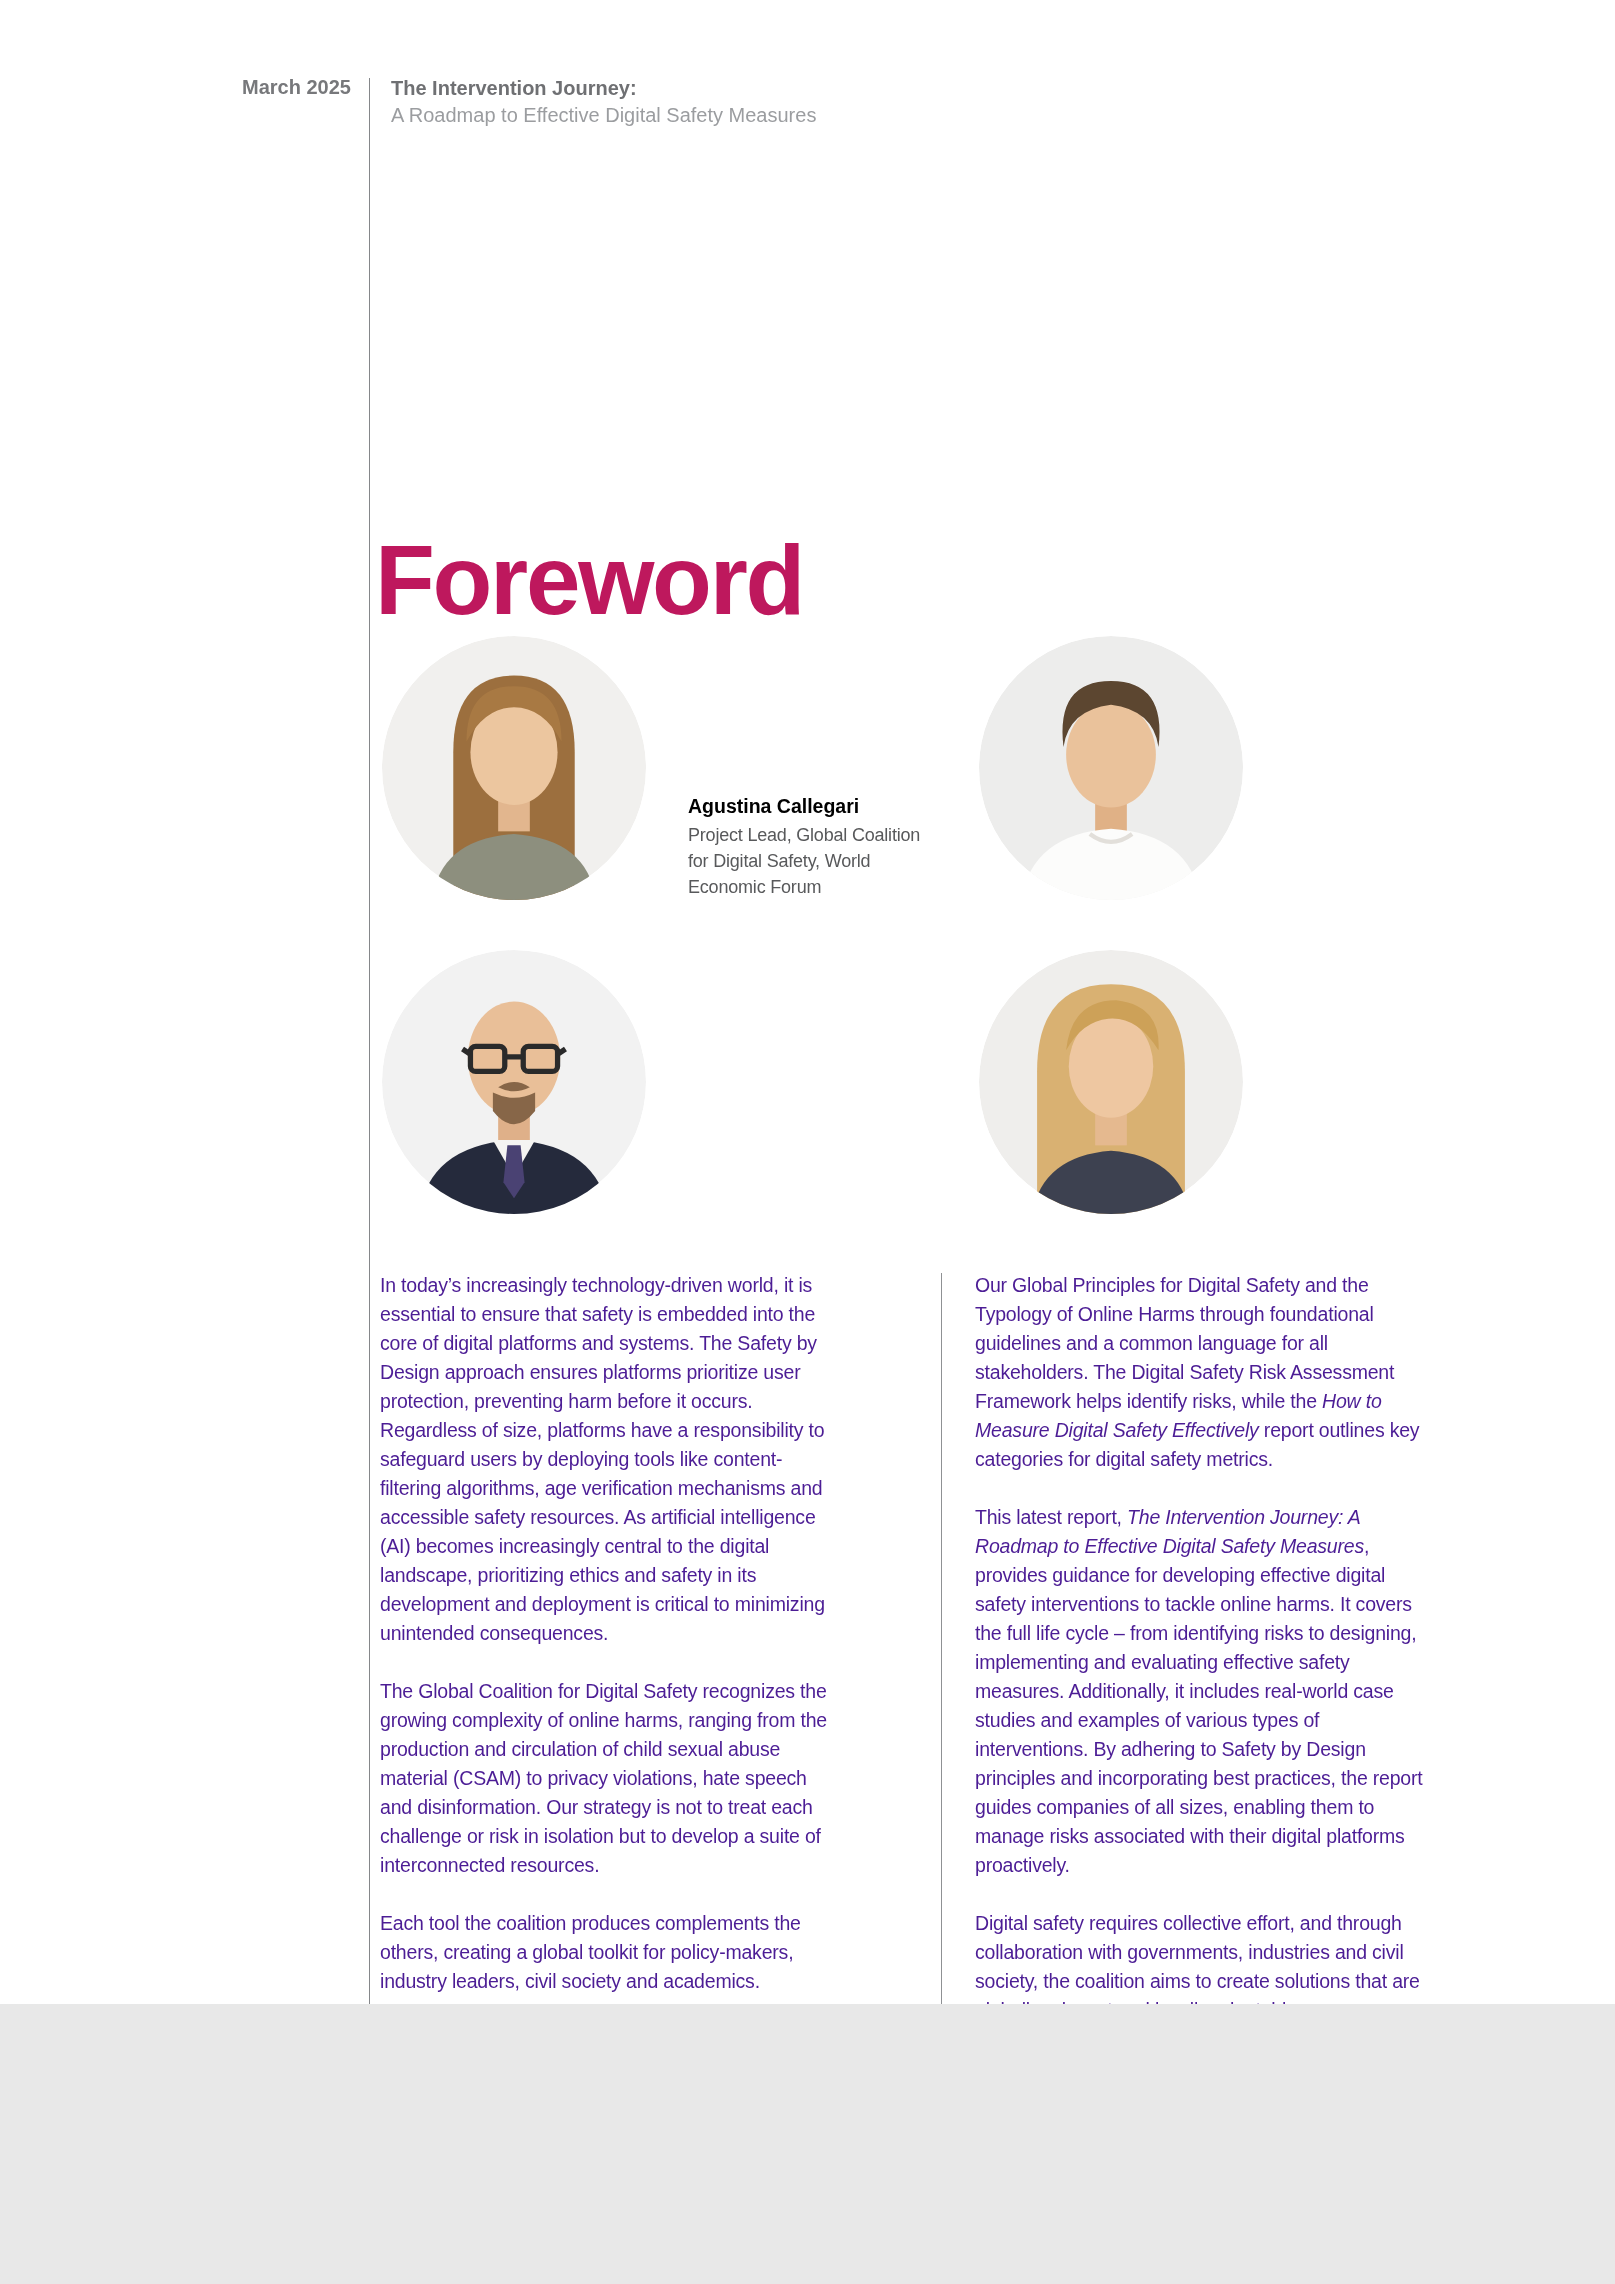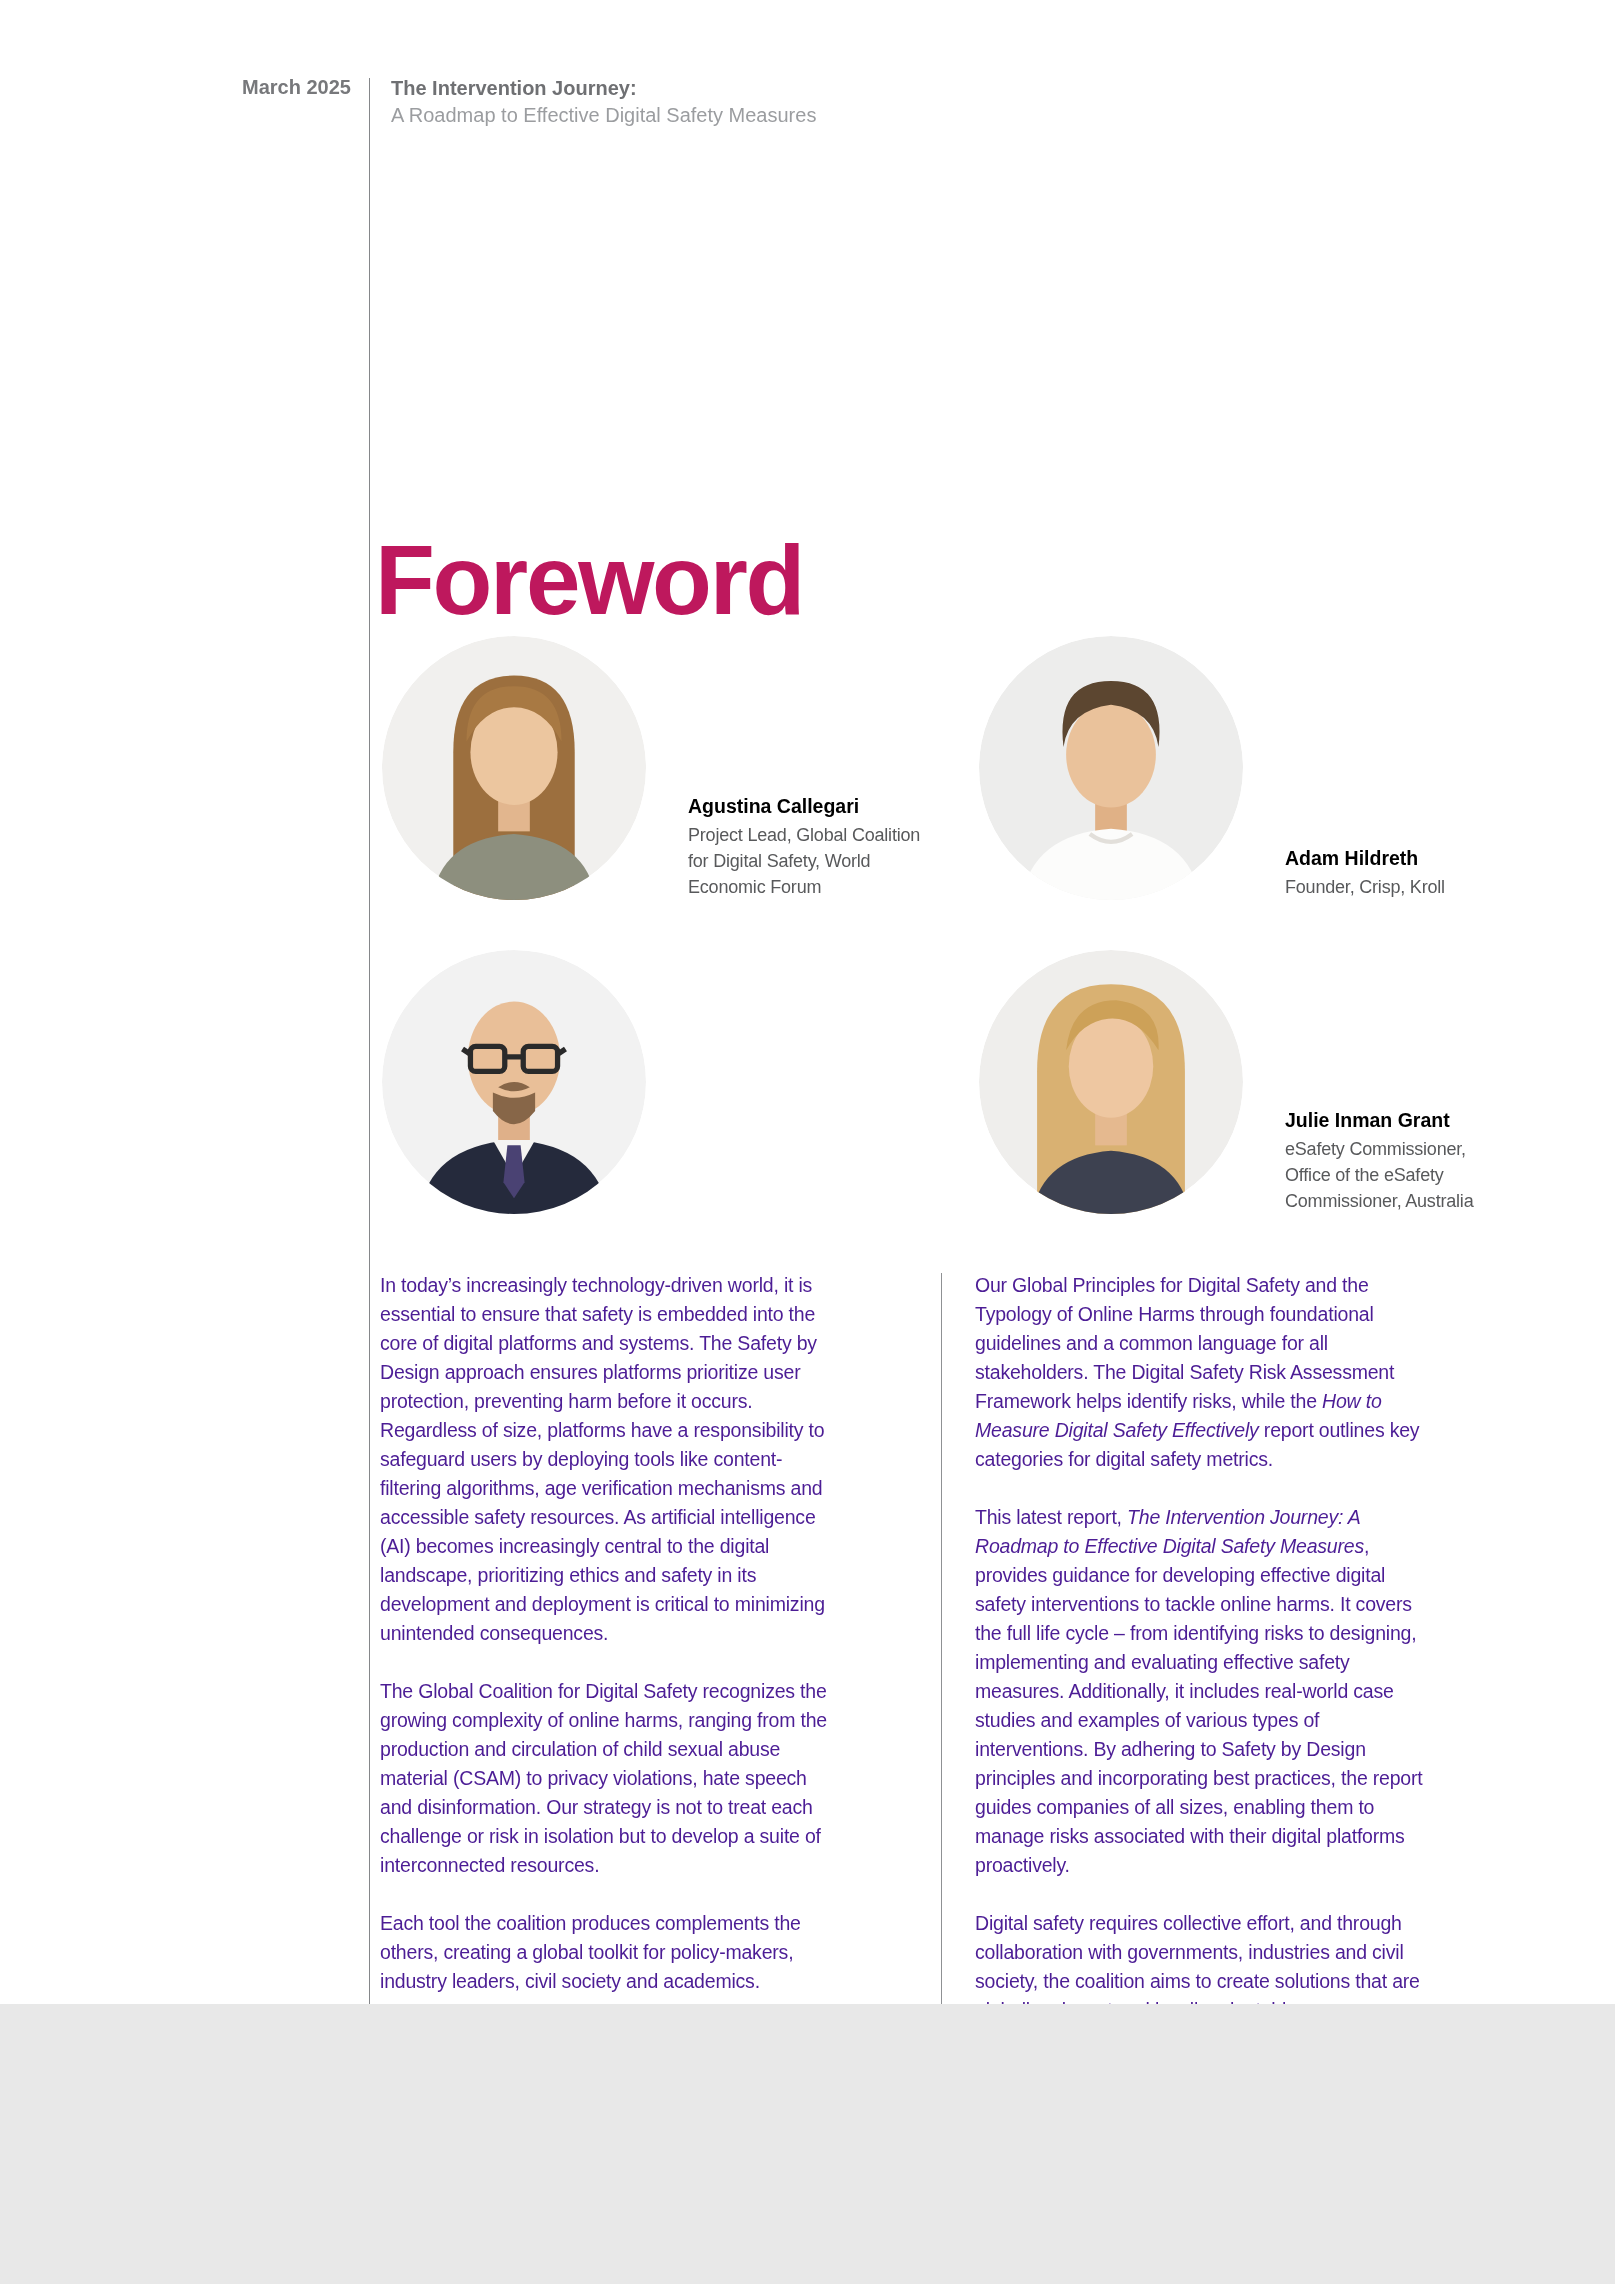--- a/index.html
+++ b/index.html
@@ -104,24 +104,20 @@
         </defs>
       <g clip-path="url(#cp1)">
         <circle cx="50" cy="50" r="50" fill="#ededec"></circle>
         <rect x="44" y="60" width="12" height="14" fill="#e0b186"></rect>
         <ellipse cx="50" cy="45" rx="17" ry="20" fill="#eac29b"></ellipse>
         <path d="M32 42 Q29 17 50 17 Q71 17 68 42 Q66 28 50 26 Q34 28 32 42 Z" fill="#5c4630"></path>
         <path d="M16 100 Q20 75 50 73 Q80 75 84 100 Z" fill="#fcfcfb"></path>
         <path d="M42 75 Q50 81 58 75" stroke="#e2dfda" stroke-width="1.6" fill="none"></path>
       </g>
     </svg>
-    <div class="pinfo">
-      <div class="pname">Adam Hildreth</div>
-      <div class="prole">Founder, Crisp, Kroll</div>
-    </div>
   </div>
 
   <div class="person p-r2c1">
     <svg class="avatar" viewBox="0 0 100 100" aria-hidden="true">
       <defs>
           <clipPath id="cp2">
             <circle cx="50" cy="50" r="50"></circle>
           </clipPath>
         </defs>
       <g clip-path="url(#cp2)">
@@ -153,26 +149,20 @@
         </defs>
       <g clip-path="url(#cp3)">
         <circle cx="50" cy="50" r="50" fill="#efeeec"></circle>
         <path d="M22 100 L22 46 Q22 13 50 13 Q78 13 78 46 L78 100 Z" fill="#d9b172"></path>
         <rect x="44" y="58" width="12" height="16" fill="#e5b98f"></rect>
         <ellipse cx="50" cy="44" rx="16" ry="19.5" fill="#eec7a1"></ellipse>
         <path d="M33 38 Q35 19 52 19 Q69 21 68 38 Q60 25 49 26 Q39 27 33 38 Z" fill="#cda158"></path>
         <path d="M20 100 Q24 78 50 76 Q76 78 80 100 Z" fill="#3d4150"></path>
       </g>
     </svg>
-    <div class="pinfo">
-      <div class="pname">Julie Inman Grant</div>
-      <div class="prole">eSafety Commissioner,</div>
-      <div class="prole">Office of the eSafety</div>
-      <div class="prole">Commissioner, Australia</div>
-    </div>
   </div>
 
   <div class="col col-left">
     <p><span>In today’s increasingly technology-driven world, it is essential to ensure that safety is embedded into the core of digital platforms and systems. The Safety by Design approach ensures platforms prioritize user protection, preventing harm before it occurs. Regardless of size, platforms have a responsibility to safeguard users by deploying tools like content-filtering algorithms, age verification mechanisms and accessible safety resources. As artificial intelligence (AI) becomes increasingly central to the digital landscape, prioritizing ethics and safety in its development and deployment is critical to minimizing unintended consequences.</span></p>
     <p><span>The Global Coalition for Digital Safety recognizes the growing complexity of online harms, ranging from the production and circulation of child sexual abuse material (CSAM) to privacy violations, hate speech and disinformation. Our strategy is not to treat each challenge or risk in isolation but to develop a suite of interconnected resources.</span></p>
     <p><span>Each tool the coalition produces complements the others, creating a global toolkit for policy-makers, industry leaders, civil society and academics.</span></p>
   </div>
 
   <div class="col-divider"></div>
 

